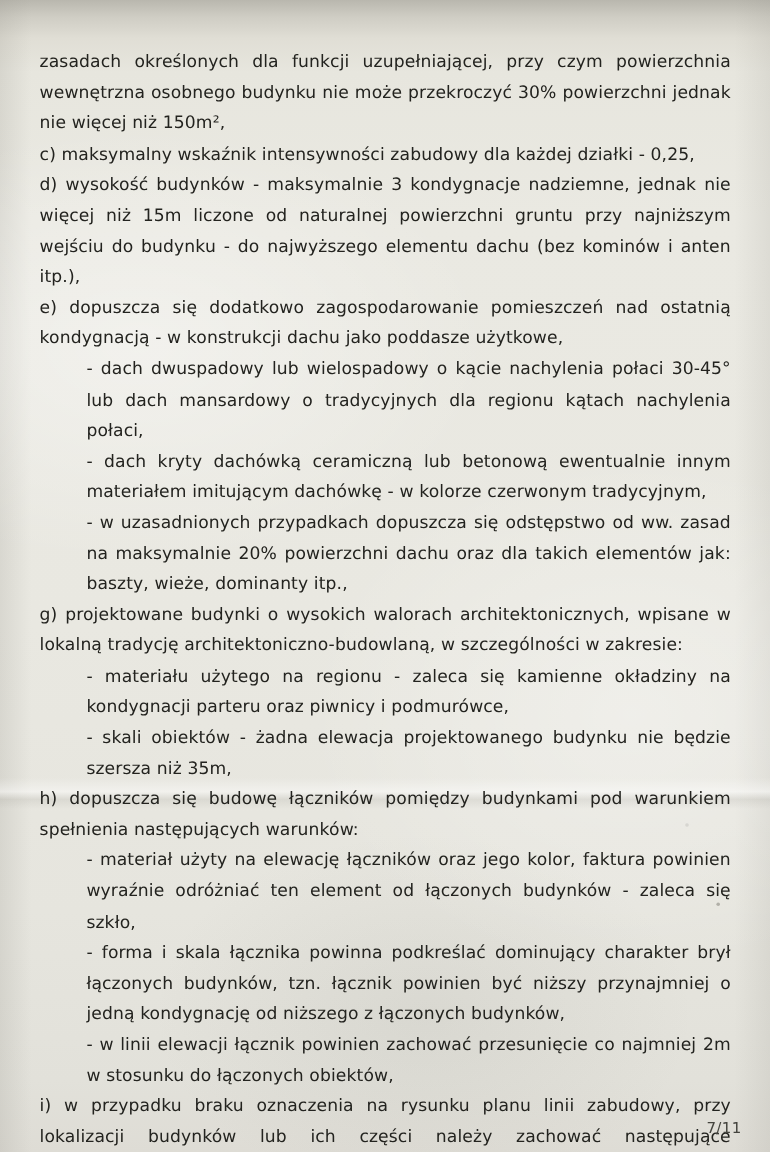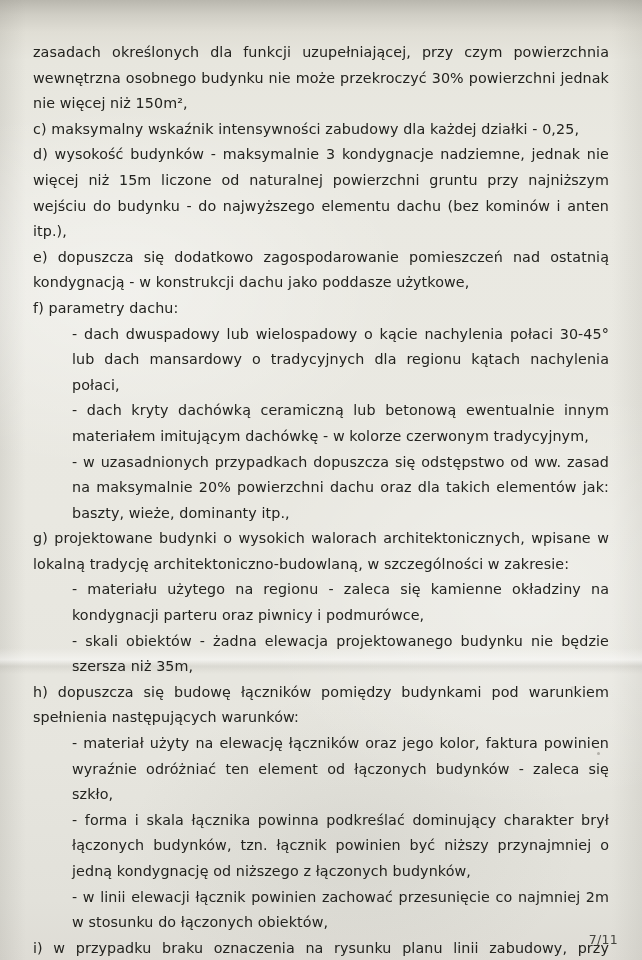--- a/index.html
+++ b/index.html
@@ -94,21 +94,20 @@
   <div class="paper-tex"></div>
   <div class="paper-fold"></div>
   <div class="speck" style="left:597px; top:752px;"></div>
   <div class="speck" style="left:571px; top:686px; opacity:.35;"></div>
 
   <div class="text-block" id="body-text">
       <p>zasadach określonych dla funkcji uzupełniającej, przy czym powierzchnia wewnętrzna osobnego budynku nie może przekroczyć 30% powierzchni jednak nie więcej niż 150m²,</p>
       <p class="nojust">c) maksymalny wskaźnik intensywności zabudowy dla każdej działki - 0,25,</p>
       <p>d) wysokość budynków - maksymalnie 3 kondygnacje nadziemne, jednak nie więcej niż 15m liczone od naturalnej powierzchni gruntu przy najniższym wejściu do budynku - do najwyższego elementu dachu (bez kominów i anten itp.),</p>
       <p>e) dopuszcza się dodatkowo zagospodarowanie pomieszczeń nad ostatnią kondygnacją - w konstrukcji dachu jako poddasze użytkowe,</p>
-      <p class="nojust">f) parametry dachu:</p>
       <p class="indent">- dach dwuspadowy lub wielospadowy o kącie nachylenia połaci 30-45° lub dach mansardowy o tradycyjnych dla regionu kątach nachylenia połaci,</p>
       <p class="indent">- dach kryty dachówką ceramiczną lub betonową ewentualnie innym materiałem imitującym dachówkę - w kolorze czerwonym tradycyjnym,</p>
       <p class="indent">- w uzasadnionych przypadkach dopuszcza się odstępstwo od ww. zasad na maksymalnie 20% powierzchni dachu oraz dla takich elementów jak: baszty, wieże, dominanty itp.,</p>
       <p>g) projektowane budynki o wysokich walorach architektonicznych, wpisane w lokalną tradycję architektoniczno-budowlaną, w szczególności w zakresie:</p>
       <p class="indent">- materiału użytego na regionu - zaleca się kamienne okładziny na kondygnacji parteru oraz piwnicy i podmurówce,</p>
       <p class="indent">- skali obiektów - żadna elewacja projektowanego budynku nie będzie szersza niż 35m,</p>
       <p>h) dopuszcza się budowę łączników pomiędzy budynkami pod warunkiem spełnienia następujących warunków:</p>
       <p class="indent">- materiał użyty na elewację łączników oraz jego kolor, faktura powinien wyraźnie odróżniać ten element od łączonych budynków - zaleca się szkło,</p>
       <p class="indent">- forma i skala łącznika powinna podkreślać dominujący charakter brył łączonych budynków, tzn. łącznik powinien być niższy przynajmniej o jedną kondygnację od niższego z łączonych budynków,</p>
       <p class="indent">- w linii elewacji łącznik powinien zachować przesunięcie co najmniej 2m w stosunku do łączonych obiektów,</p>

